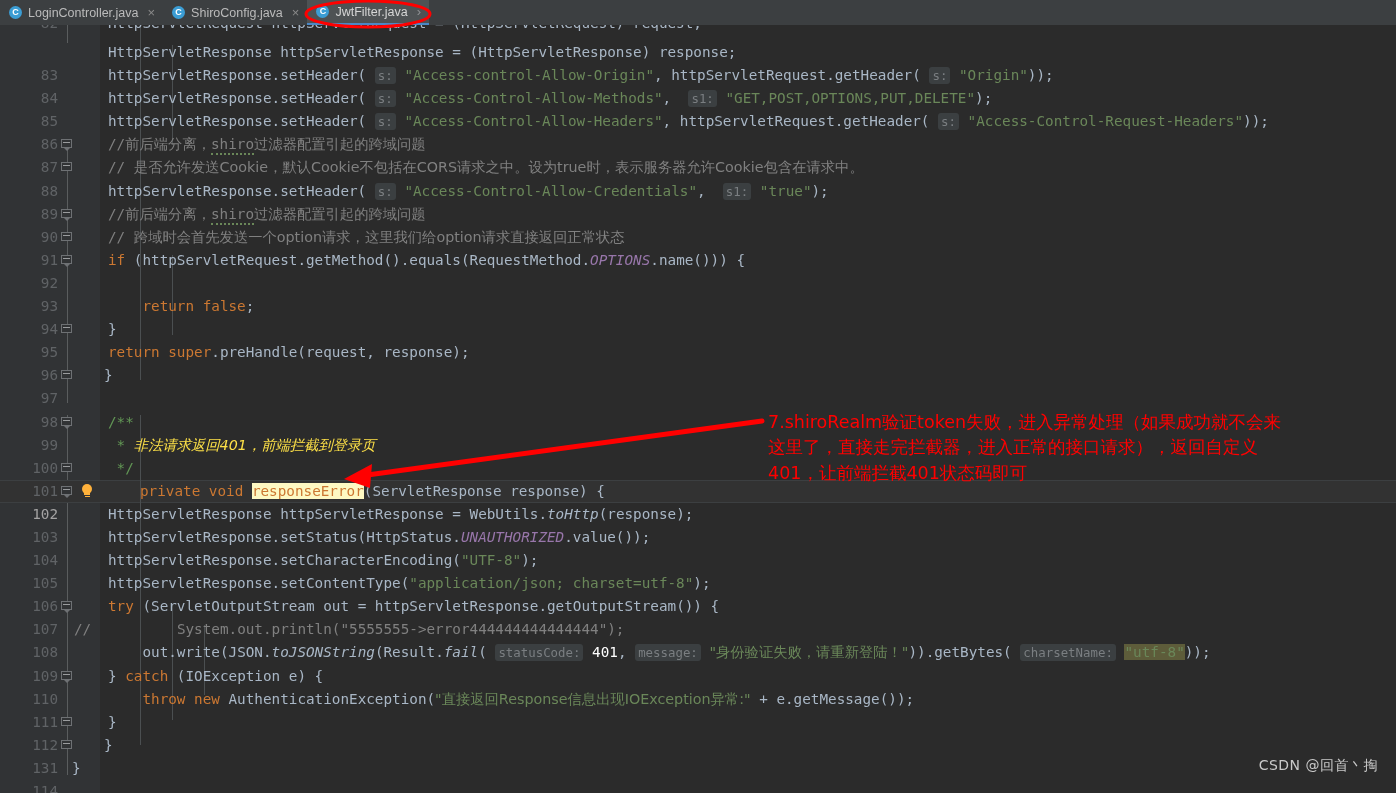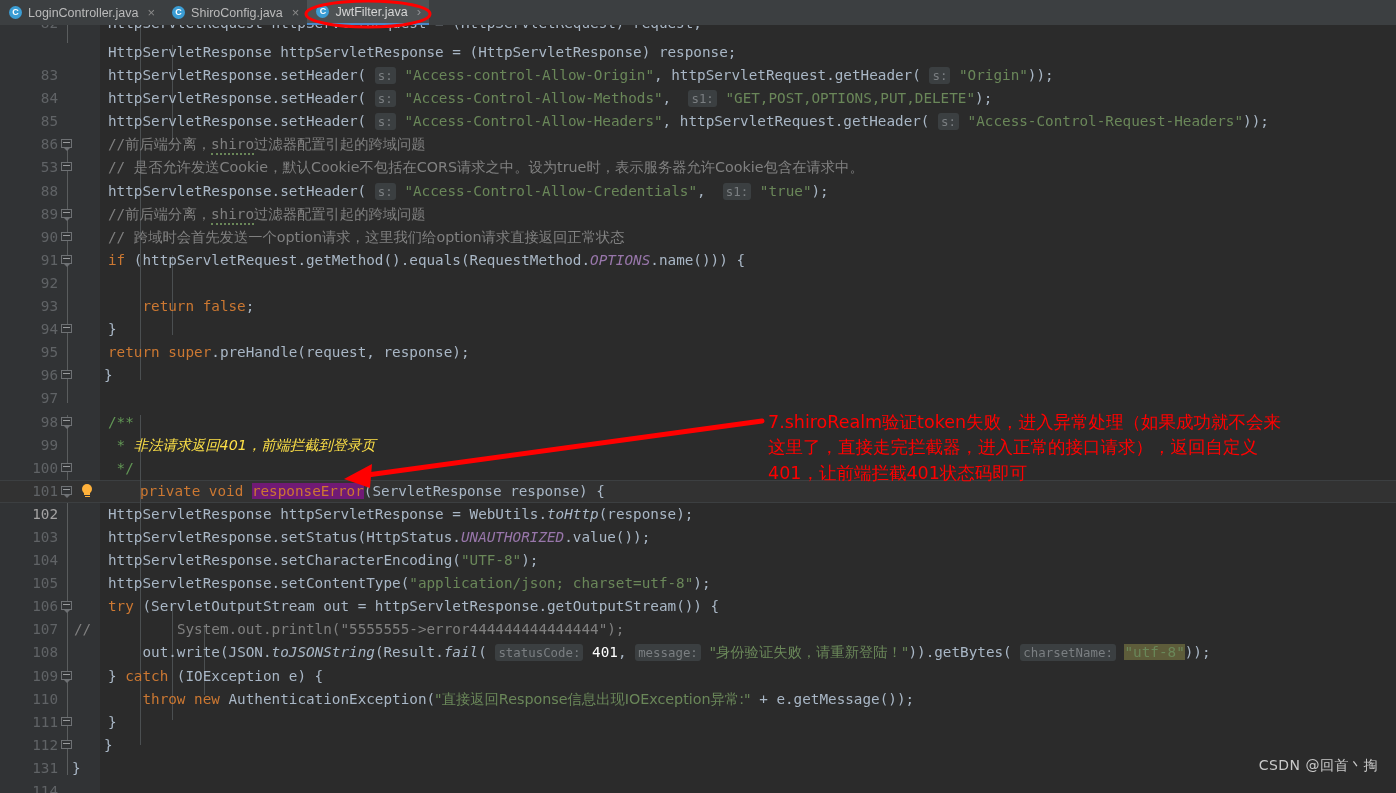--- a/index.html
+++ b/index.html
@@ -214,21 +214,21 @@
     background: #3b3f41;
     color: #7a7e81;
     border-radius: 3px;
     padding: 1px 3px;
     font-size: 12.4px;
     font-family: "DejaVu Sans Mono", monospace;
   }
 
   
   .selname {
-    background: #701a75;
+    background: #fef9c3;
     color: #cc7832;
   }
   .findhl {
     background: #5d5c3a;
     color: #6a8759;
   }
 
   
   .caret {
     display: inline-block;
@@ -326,21 +326,21 @@
         <span class="lnum">85</span>
         <span class="code"><span class="ident">httpServletResponse</span>.setHeader(&nbsp;<span class="hint">s:</span> <span class="str">"Access-Control-Allow-Methods"</span>, &nbsp;<span class="hint">s1:</span> <span class="str">"GET,POST,OPTIONS,PUT,DELETE"</span>);</span>
       </div>
 
       <div class="line">
         <span class="lnum">86</span>
         <span class="code"><span class="ident">httpServletResponse</span>.setHeader(&nbsp;<span class="hint">s:</span> <span class="str">"Access-Control-Allow-Headers"</span>, <span class="ident">httpServletRequest</span>.getHeader(&nbsp;<span class="hint">s:</span> <span class="str">"Access-Control-Request-Headers"</span>));</span>
       </div>
 
       <div class="line">
-        <span class="lnum">53</span>
+        <span class="lnum">87</span>
         <span class="fold"><span class="box"></span><span class="minus"></span><span class="tri"></span></span>
         <span class="code cmt">//<span class="cjk">前后端分离，</span><span class="typo">shiro</span><span class="cjk">过滤器配置引起的跨域问题</span></span>
       </div>
 
       <div class="line">
         <span class="lnum">88</span>
         <span class="fold flat"><span class="box"></span><span class="minus"></span></span>
         <span class="code cmt">// <span class="cjk">是否允许发送Cookie，默认Cookie不包括在CORS请求之中。设为true时，表示服务器允许Cookie包含在请求中。</span></span>
       </div>
 

